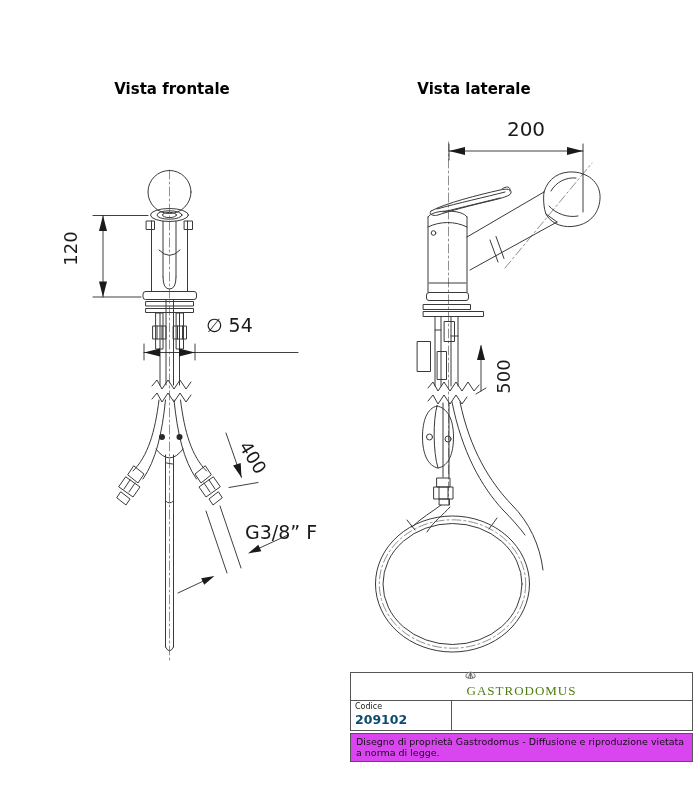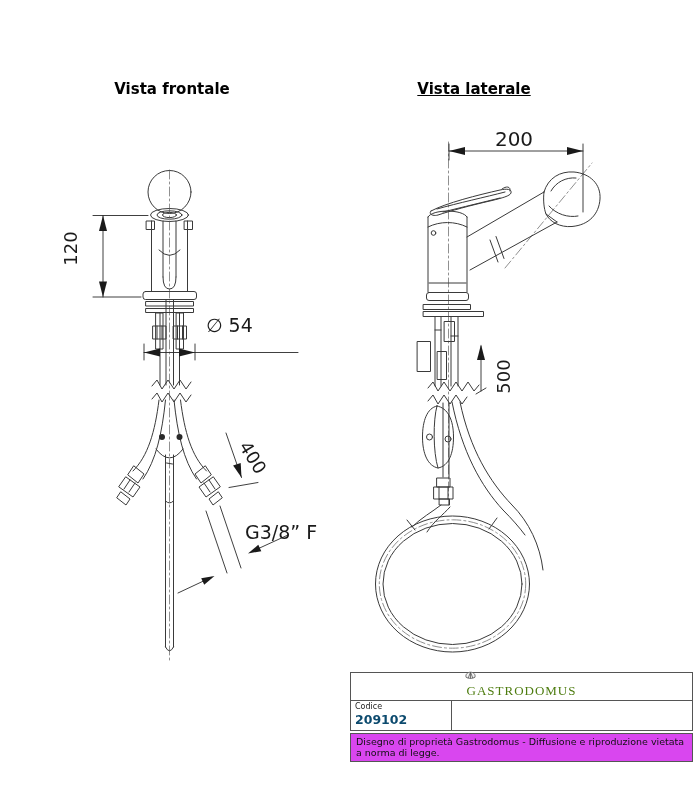--- a/index.html
+++ b/index.html
@@ -186,27 +186,27 @@
       <path d="M449,151 L465,147 L465,155 Z" fill="#1a1a1a" stroke="none"></path>
       <path d="M583,151 L567,147 L567,155 Z" fill="#1a1a1a" stroke="none"></path>
 
       <path d="M481,346 V391"></path>
       <path d="M481,344.5 L477,360 L485,360 Z" fill="#1a1a1a" stroke="none"></path>
       <path d="M476,394 l10,-6"></path>
     </g>
   </svg>
 
   <div class="view-title" style="left:87px;top:80px;">Vista frontale</div>
-  <div class="view-title" style="left:389px;top:80px;text-decoration:underline;">Vista laterale</div>
+  <div class="view-title" style="left:389px;top:80px;">Vista laterale</div>
 
   <div class="dim-label rot-ccw" style="left:50px;top:238px;width:40px;">120</div>
   <div class="dim-label" style="left:206px;top:314px;font-size:19px;">∅ 54</div>
   <div class="dim-label" style="left:233px;top:447px;width:40px;transform:rotate(58deg);">400</div>
   <div class="dim-label" style="left:245px;top:521px;font-size:19px;">G3/8” F</div>
-  <div class="dim-label" style="left:484px;top:117px;width:60px;font-size:20px;margin-top:10px;">200</div>
+  <div class="dim-label" style="left:496px;top:117px;width:60px;font-size:20px;">200</div>
   <div class="dim-label rot-ccw" style="left:483px;top:366px;width:40px;">500</div>
 
   <div class="tblock">
     <div class="tb-main">
       <div class="tb-logo-row">
         <span class="brand-wrap">
           <svg class="shell-icon" width="13" height="13" viewBox="0 0 13 13">
             <g stroke="#555" stroke-width="0.8" fill="#f2f2f2">
               <path d="M6.5,1.2 C9.6,1.2 11.6,3.2 11,6.2 C8.6,7.8 4.4,7.8 2,6.2 C1.4,3.2 3.4,1.2 6.5,1.2 Z"></path>
               <path d="M6.5,1.2 L4.2,7.1 M6.5,1.2 L6.5,7.6 M6.5,1.2 L8.8,7.1" fill="none"></path>

